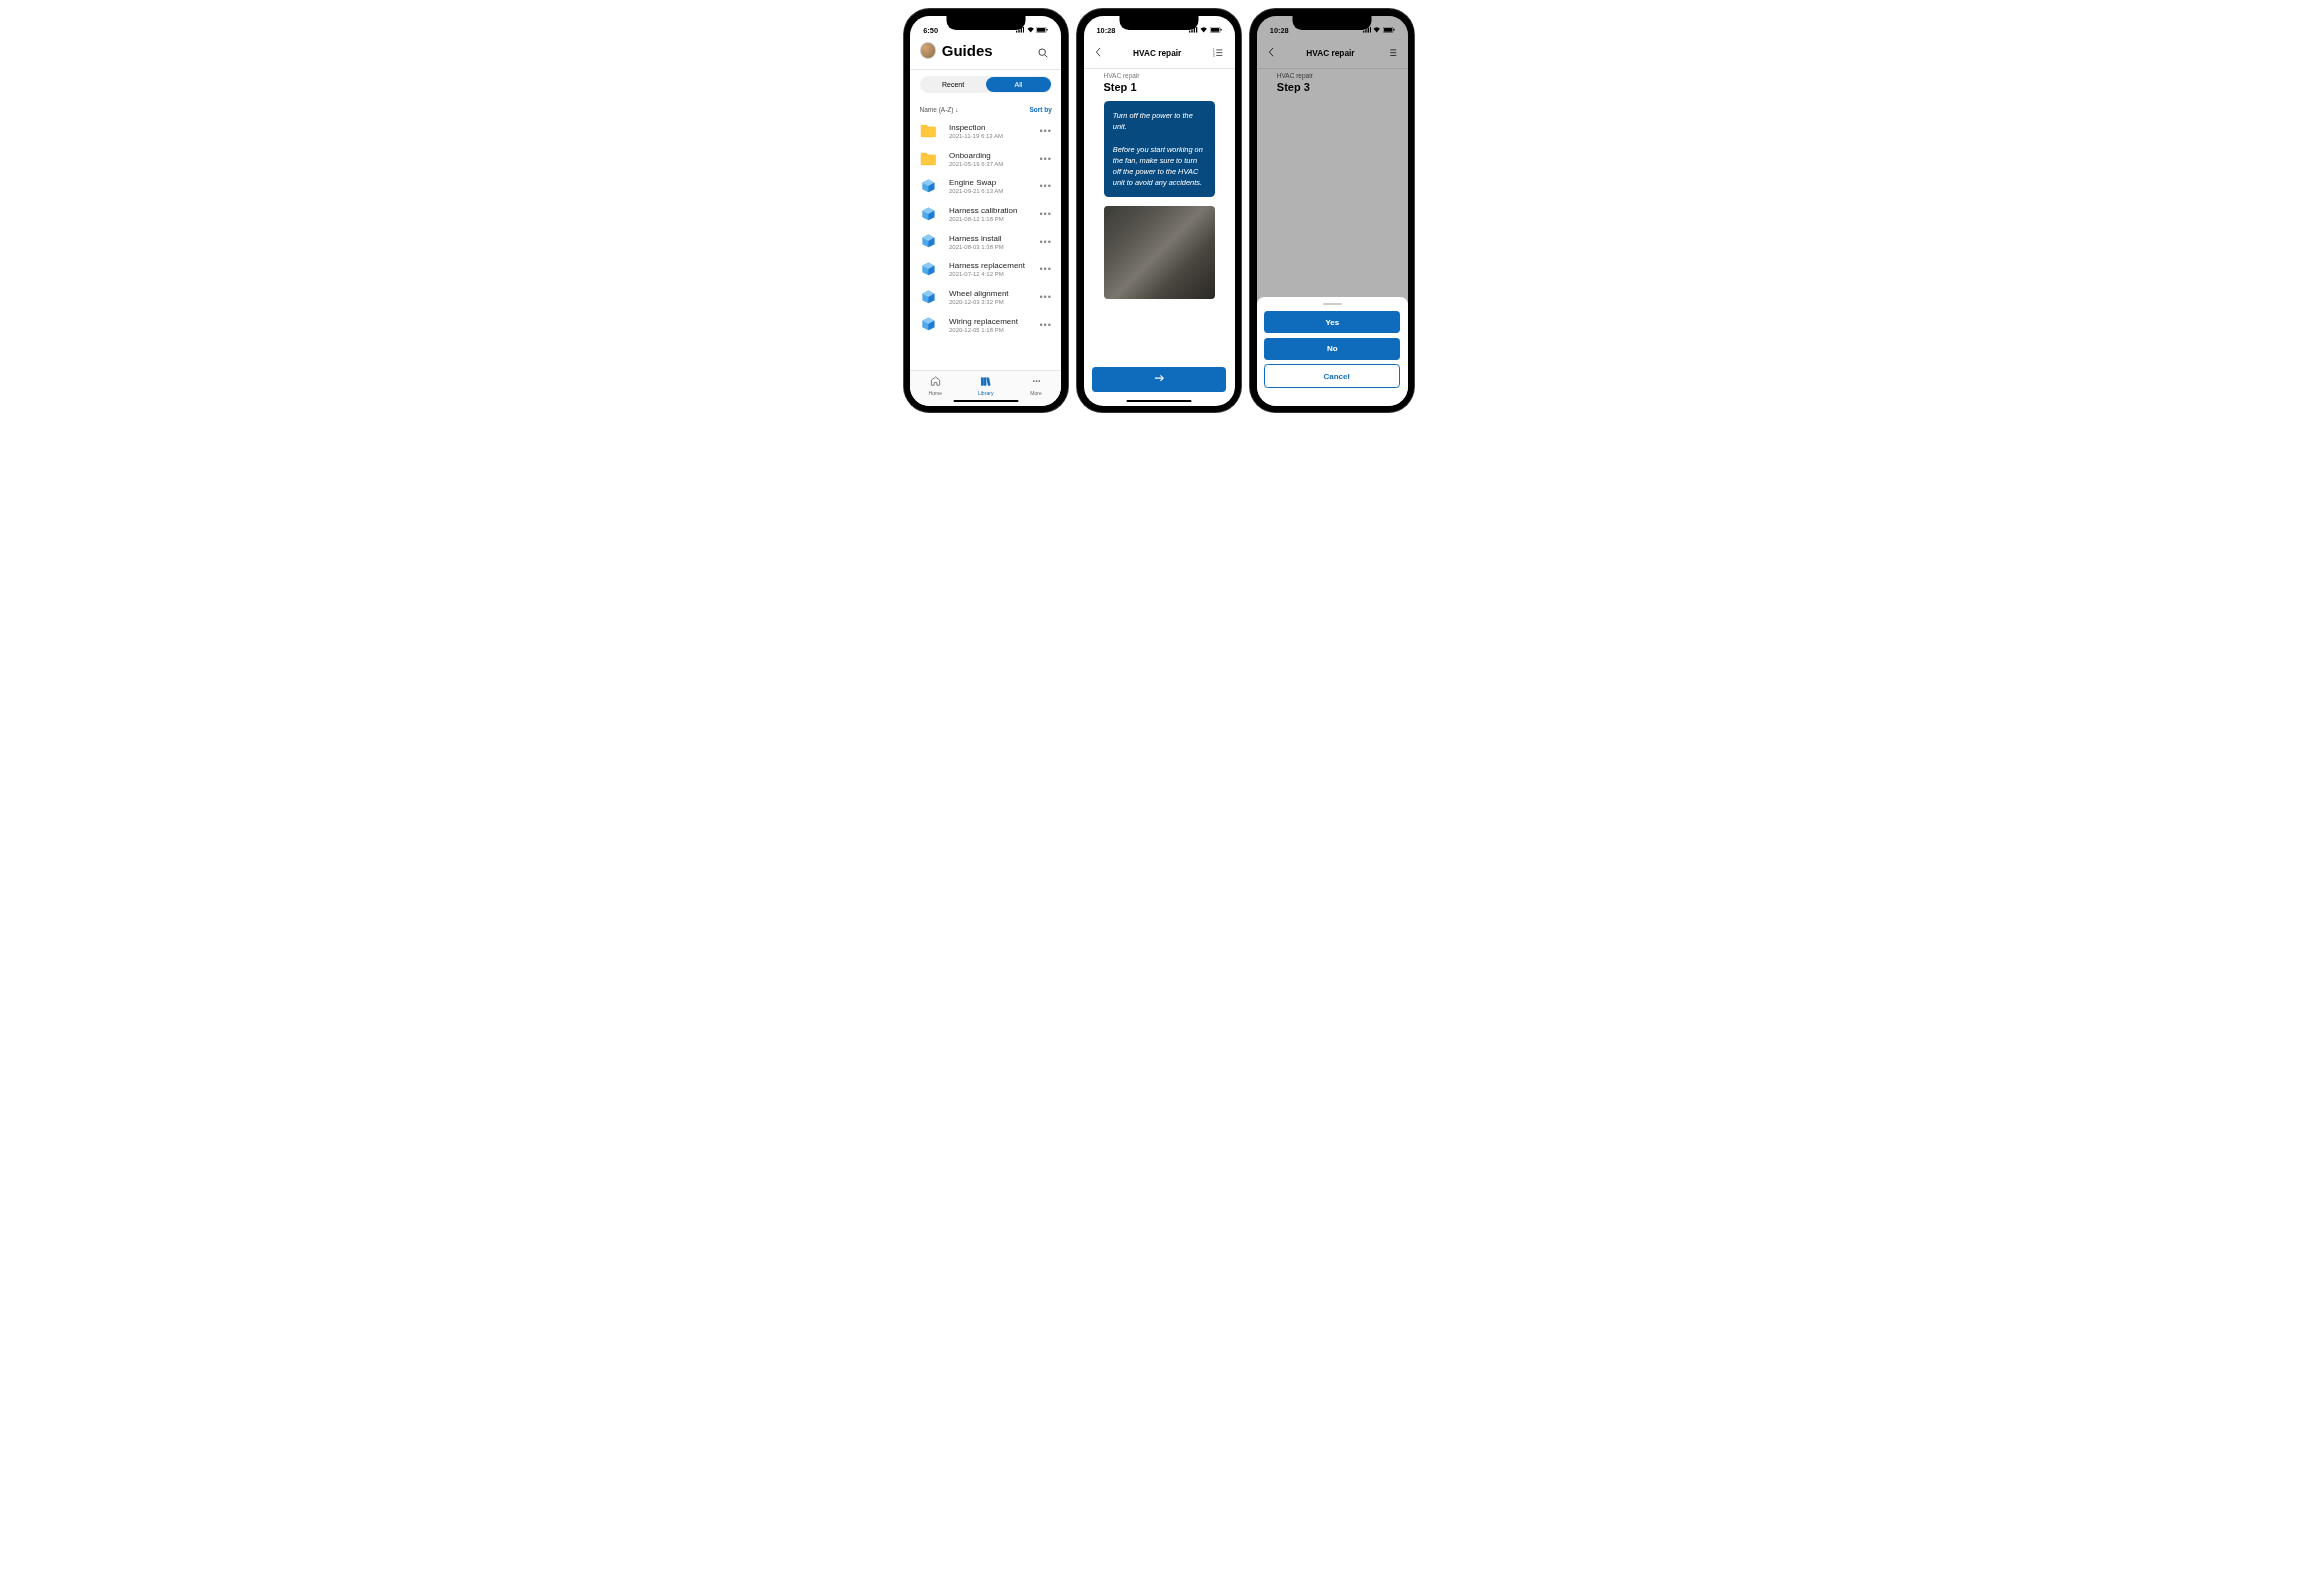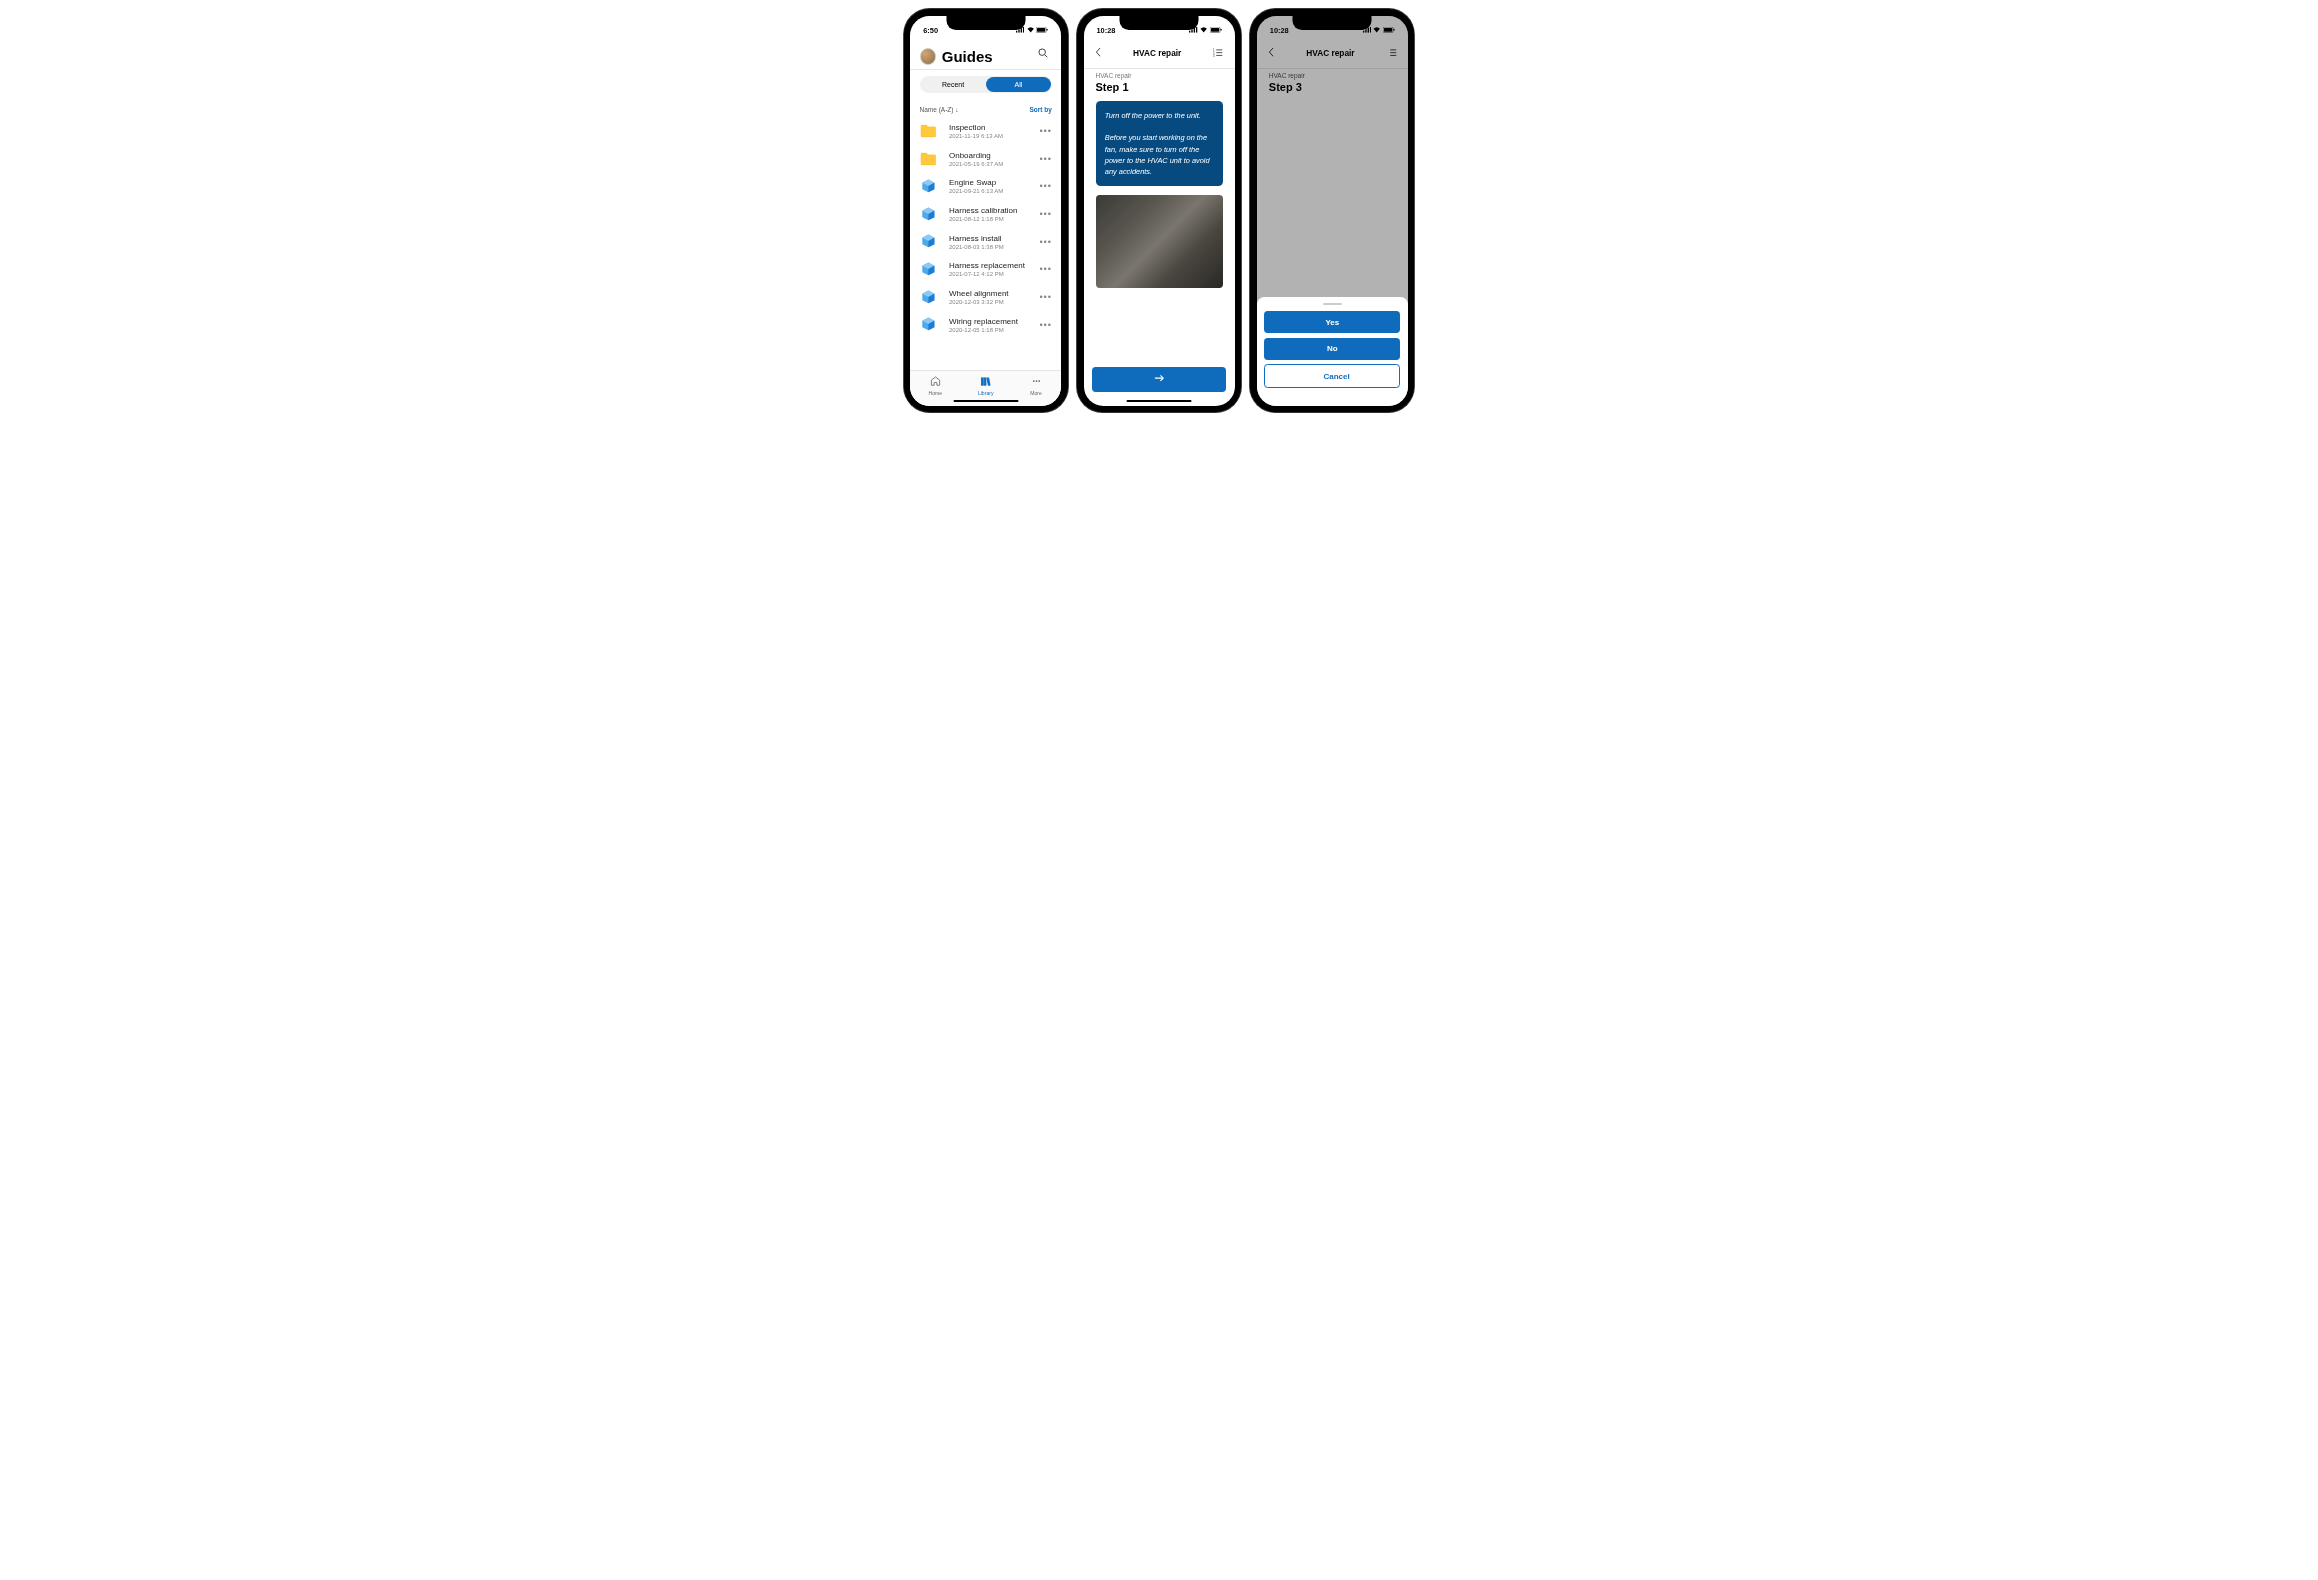--- a/index.html
+++ b/index.html
@@ -52,21 +52,21 @@
   transform: translateX(-50%);
   width: 65px;
   height: 2.3px;
   background: #000;
   border-radius: 1.4px;
 }
 
 
 .header1 {
   display: flex;
-  align-items: flex-end;
+  align-items: flex-start;
   padding: 4.6px 9.3px;
   gap: 5.6px;
 }
 .avatar {
   width: 16.7px;
   height: 16.7px;
   border-radius: 50%;
   background: radial-gradient(circle at 30% 30%, #d4a574, #8b6f47);
   border: 0.5px solid #ccc;
 }
@@ -125,21 +125,21 @@
 
 
 .header2 {
   display: flex;
   align-items: center;
   justify-content: space-between;
   padding: 4.6px 8.3px;
 }
 .back-btn, .steps-btn { background: none; border: none; padding: 2.8px; cursor: pointer; }
 .header2-title { font-size: 8.3px; font-weight: 600; }
-.content { flex: 1; padding: 0 12px; overflow-y: auto; }
+.content { flex: 1; padding: 0 20px; overflow-y: auto; }
 .guide-name { font-size: 6.5px; color: #777; margin-top: 3.7px; }
 .step-title { font-size: 11px; font-weight: 700; margin-top: 1.9px; }
 .step-card {
   background: #064a7f;
   color: #fff;
   border-radius: 4.6px;
   padding: 9.3px;
   margin-top: 8.3px;
   font-size: 7.4px;
   line-height: 1.5;

